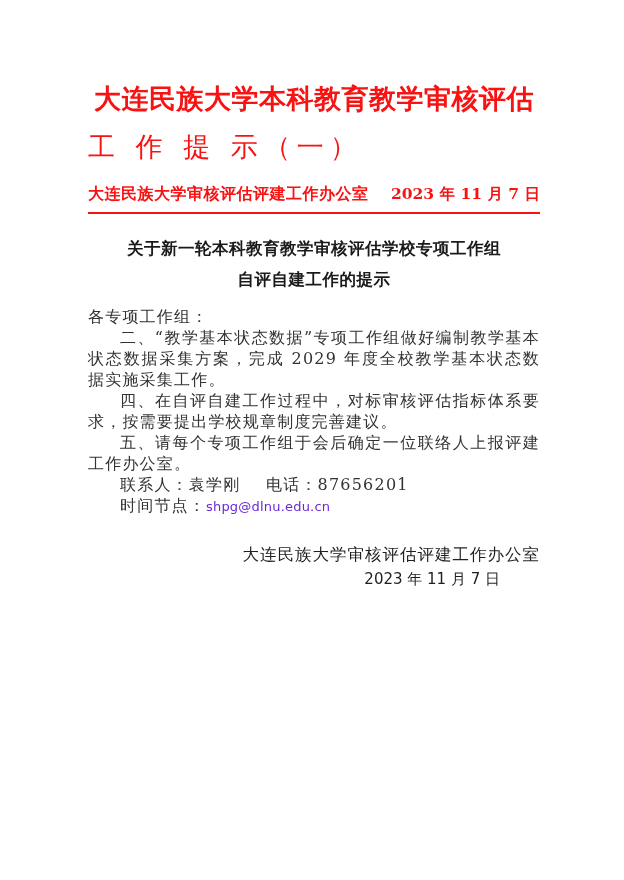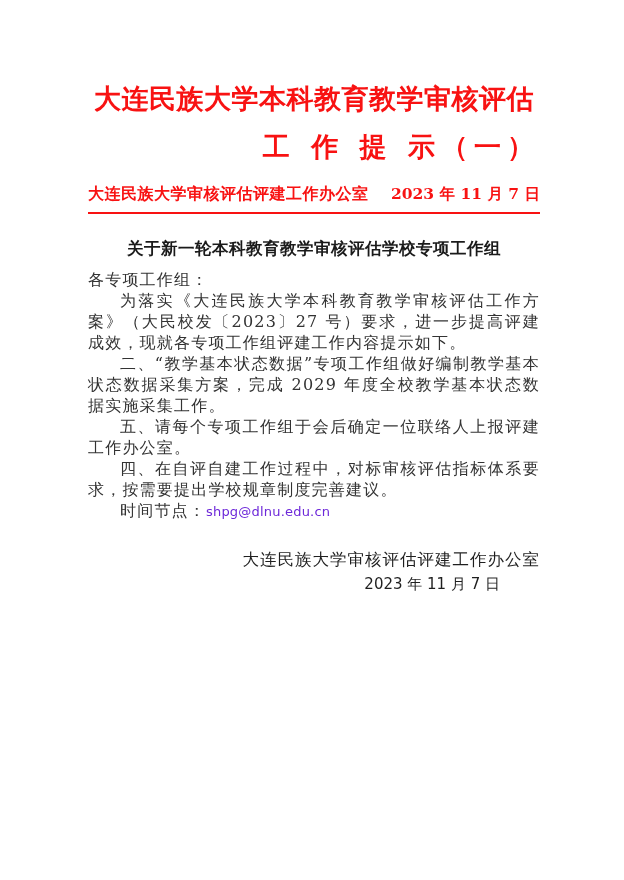--- a/index.html
+++ b/index.html
@@ -26,22 +26,22 @@
     line-height: 30px;
     font-weight: bold;
     text-align: center;
     letter-spacing: 0.5px;
     font-family: "DejaVu Serif", serif;
   }
   .doc-title-2 {
     color: #f81212;
     font-size: 27px;
     line-height: 30px;
-    font-weight: bold;
-    text-align: right;
+    font-weight: normal;
+    text-align: left;
     letter-spacing: 6px;
     margin-top: 18px;
     font-family: "DejaVu Serif", serif;
   }
   .header-row {
     margin-top: 22px;
     display: flex;
     justify-content: space-between;
     align-items: baseline;
   }
@@ -78,21 +78,21 @@
     margin-top: 10px;
     font-size: 16.5px;
     line-height: 21px;
     font-weight: bold;
     text-align: center;
     color: #1a1a1a;
     font-family: "DejaVu Sans", sans-serif;
     letter-spacing: 0.5px;
   }
   .body-block {
-    margin-top: 10px;
+    margin-top: 16px;
     font-size: 16px;
     line-height: 21px;
     color: #333333;
     text-align: justify;
     letter-spacing: 1.2px;
     font-family: "DejaVu Serif", serif;
   }
   .body-block p { text-indent: 2em; }
   .body-block p.no-indent { text-indent: 0; }
   .contact-line { text-indent: 2em; }
@@ -141,28 +141,31 @@
 
     <div class="header-row">
       <span class="header-office">大连民族大学审核评估评建工作办公室</span>
       <span class="header-date">2023 年 11 月 7 日</span>
     </div>
 
     <hr class="red-rule">
 
     <div class="subtitle-1">关于新一轮本科教育教学审核评估学校专项工作组</div>
 
+    <div class="subtitle-2">自评自建工作的提示</div>
 
     <div class="body-block">
       <p class="no-indent">各专项工作组：</p>
-      <p>为落实《大连民族大学本科教育教学审核评估工作方案》（大民校发〔2023〕27 号）要求，进一步提高评建成效，现就各专项工作组评建工作内容提示如下。</p>
       <p>二、“教学基本状态数据”专项工作组做好编制教学基本状态数据采集方案，完成 2029 年度全校教学基本状态数据实施采集工作。</p>
+      <p>四、在自评自建工作过程中，对标审核评估指标体系要求，按需要提出学校规章制度完善建议。</p>
       <p>五、请每个专项工作组于会后确定一位联络人上报评建工作办公室。</p>
-      <p>四、在自评自建工作过程中，对标审核评估指标体系要求，按需要提出学校规章制度完善建议。</p>
 
+      <p class="contact-line">
+        <span>联系人：袁学刚</span><span class="phone-part">电话：87656201</span>
+      </p>
       <p class="contact-line">
         <span>时间节点：</span><span class="email-value">shpg@dlnu.edu.cn</span>
       </p>
     </div>
 
     <div class="signature-block">
       <div class="signature-office">大连民族大学审核评估评建工作办公室</div>
       <div class="signature-date">2023 年 11 月 7 日</div>
     </div>
 

